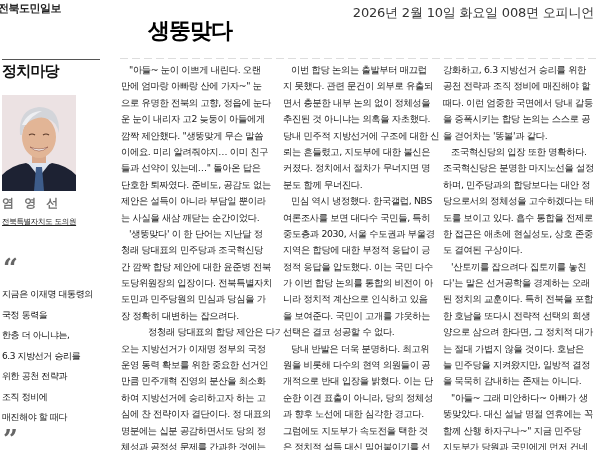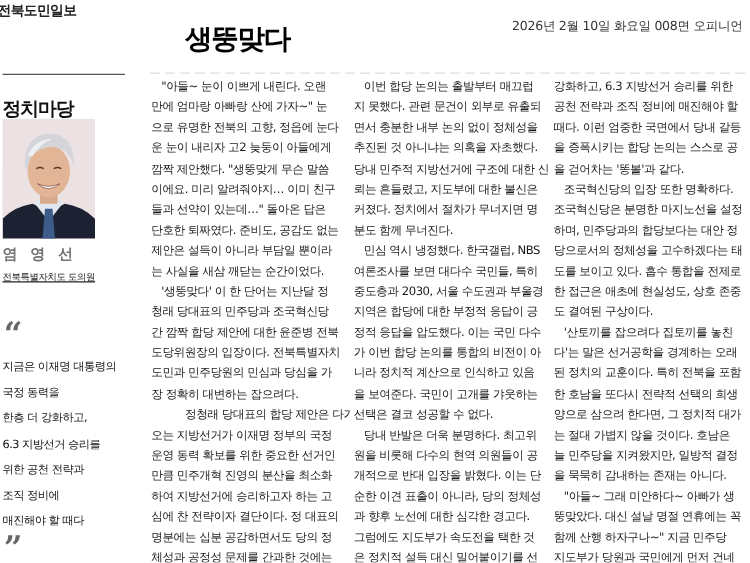--- a/index.html
+++ b/index.html
@@ -1,26 +1,26 @@
 <!DOCTYPE html>
 <html><head>
 <meta charset="utf-8">
 <style>
   html, body { margin:0; padding:0; background:#ffffff; }
   body { width:600px; height:450px; overflow:hidden; position:relative;
          font-family:"DejaVu Sans","Liberation Sans",sans-serif; color:#1a1a1a; }
   .masthead { position:absolute; left:-2px; top:1px; font-size:11px; font-weight:bold;
               letter-spacing:-0.5px; color:#222; }
-  .dateline { position:absolute; right:6px; top:14px; font-size:10px; color:#333;
+  .dateline { position:absolute; right:6px; top:4px; font-size:13px; color:#333;
               letter-spacing:-0.2px; }
   .headline { position:absolute; left:120px; top:16px; width:140px; text-align:center;
               font-size:22px; font-weight:bold; letter-spacing:-1px; color:#000000; }
   .left-rule { position:absolute; left:2px; top:59px; width:98px; height:1px; background:#555; }
   .section-title { position:absolute; left:2px; top:62px; font-size:15px; font-weight:bold;
-                   letter-spacing:-0.8px; color:#111;margin-top:16px; }
+                   letter-spacing:-0.8px; color:#111; }
   .photo { position:absolute; left:2px; top:95px; width:74px; height:96px; overflow:hidden;
            background:linear-gradient(#efe6e7,#e8dcdd); }
   .author-name { position:absolute; left:2px; top:195px; font-size:12px; font-weight:bold;
                  letter-spacing:3px; color:#737373; }
   .author-title { position:absolute; left:2px; top:217px; font-size:7.5px; color:#222;
                   letter-spacing:-0.3px;text-decoration:underline; }
   .quote-mark { position:absolute; left:3px; font-family:"DejaVu Serif",serif; font-size:26px;
                 font-weight:bold; color:#666; line-height:1; }
   .quote-open { top:255px; }
   .quote-close { top:426px; }
@@ -71,21 +71,21 @@
   </svg>
 </div>
 
 <div class="author-name">염 영 선</div>
 <div class="author-title">전북특별자치도 도의원</div>
 
 <div class="quote-mark quote-open">“</div>
 <div class="pullquote">
   <div>지금은 이재명 대통령의</div>
   <div>국정 동력을</div>
-  <div>한층 더 강화하고,</div>
+  <div>한층 더 아니냐는,</div>
   <div>6.3 지방선거 승리를</div>
   <div>위한 공천 전략과</div>
   <div>조직 정비에</div>
   <div>매진해야 할 때다</div>
 </div>
 <div class="quote-mark quote-close">”</div>
 
 <div class="top-divider"></div>
 
 <div class="col col1">

